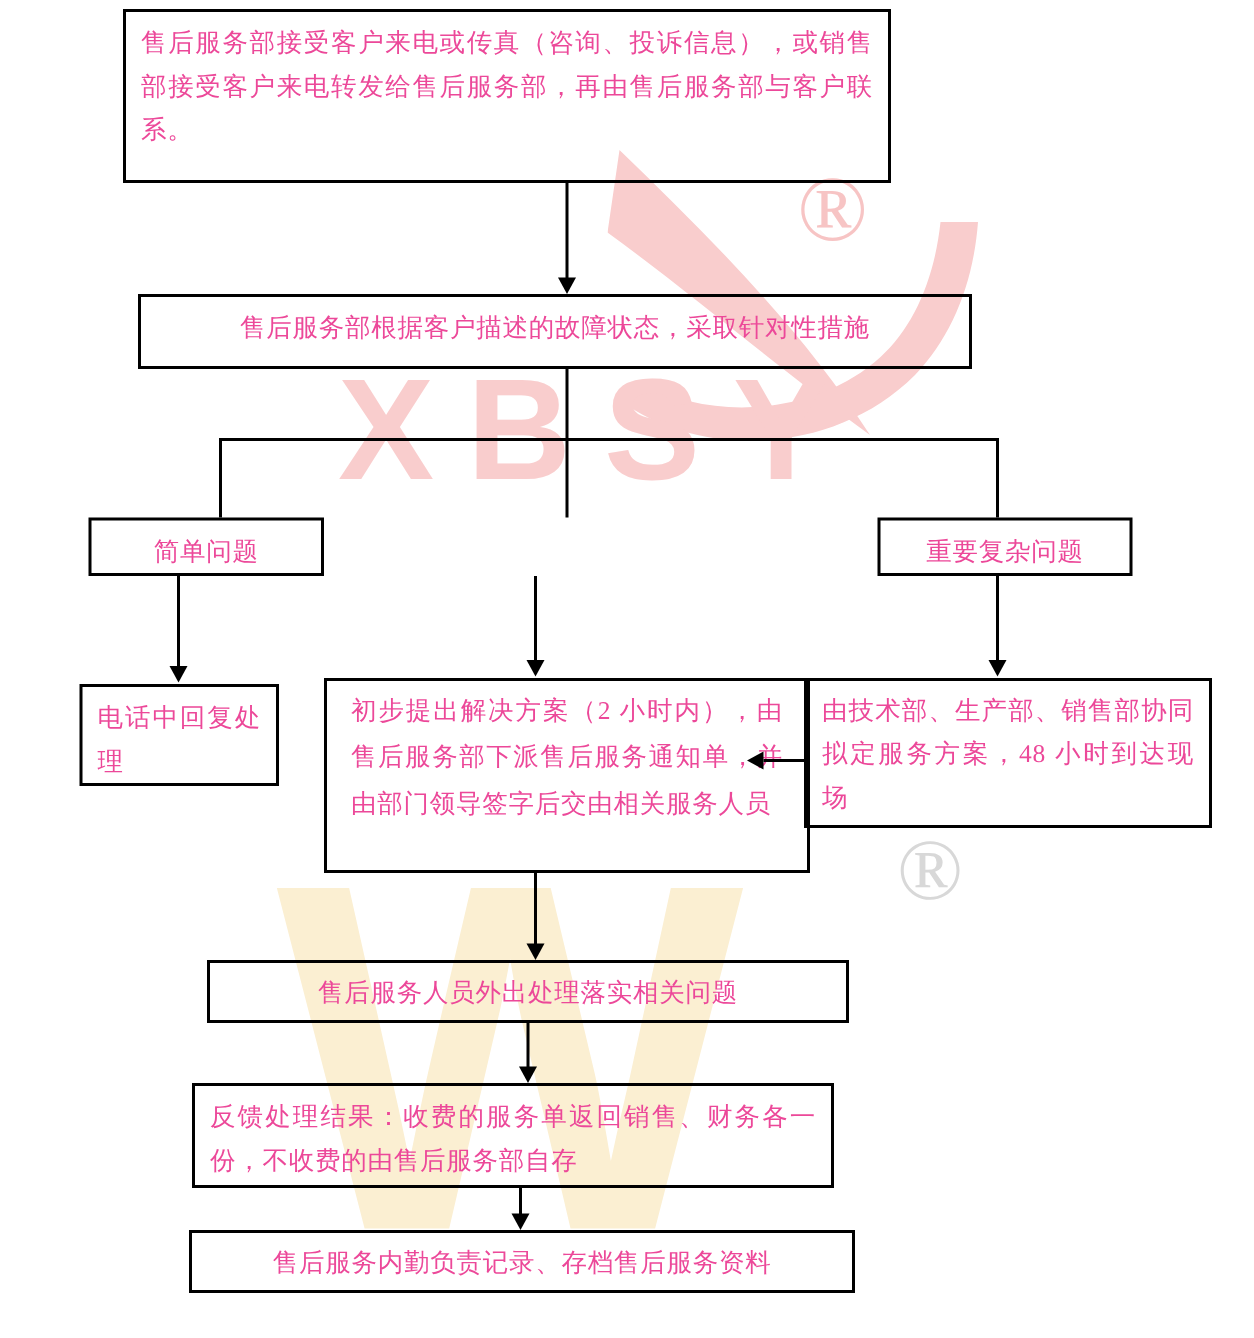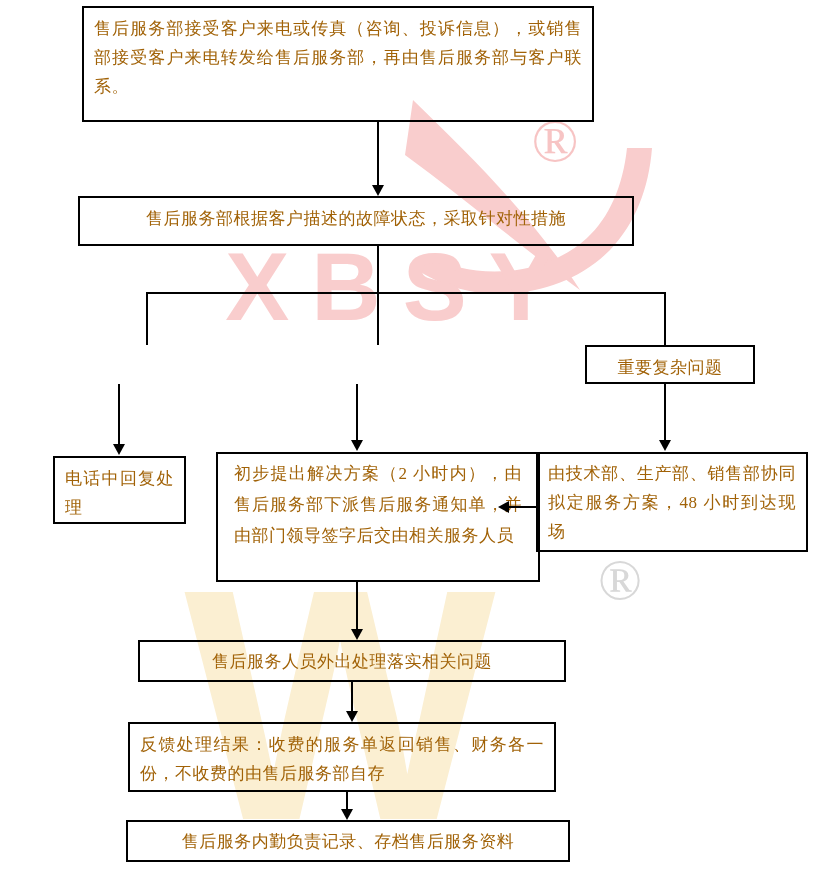--- a/index.html
+++ b/index.html
@@ -77,21 +77,21 @@
     line-height: 70px;
     text-align: center;
   }
 
   
   .node {
     position: absolute;
     box-sizing: border-box;
     border: 2px solid #000000;
     background: transparent;
-    color: #a16207;
+    color: #ec4899;
     font-size: 17px;
     line-height: 29px;
     letter-spacing: 0.5px;
   }
   .node .txt {
     display: block;
     padding: 6px 10px;
   }
   .node.center .txt { text-align: center; }
   .node.justify .txt { text-align: justify; text-align-last: left; }
@@ -131,24 +131,27 @@
   </svg>
   <div class="wm" id="wm-pink-reg">®</div>
   <div class="wm" id="wm-pink-text">XBSY</div>
   <div class="wm" id="wm-yellow-w">W</div>
   <div class="wm" id="wm-yellow-reg">®</div>
 
   <div class="node justify" style="left:82px; top:6px; width:512px; height:116px;">
     <span class="txt">售后服务部接受客户来电或传真（咨询、投诉信息），或销售部接受客户来电转发给售后服务部，再由售后服务部与客户联系。</span>
   </div>
 
-  <div class="node center" style="left:78px; top:196px; width:556px; height:50px;">
+  <div class="node center" style="left:92px; top:196px; width:556px; height:50px;">
     <span class="txt">售后服务部根据客户描述的故障状态，采取针对性措施</span>
   </div>
 
+  <div class="node center" style="left:59px; top:345px; width:157px; height:39px;">
+    <span class="txt">简单问题</span>
+  </div>
 
 
   <div class="node center" style="left:585px; top:345px; width:170px; height:39px;">
     <span class="txt">重要复杂问题</span>
   </div>
 
   <div class="node justify" style="left:53px; top:456px; width:133px; height:68px;">
     <span class="txt">电话中回复处理</span>
   </div>
 

